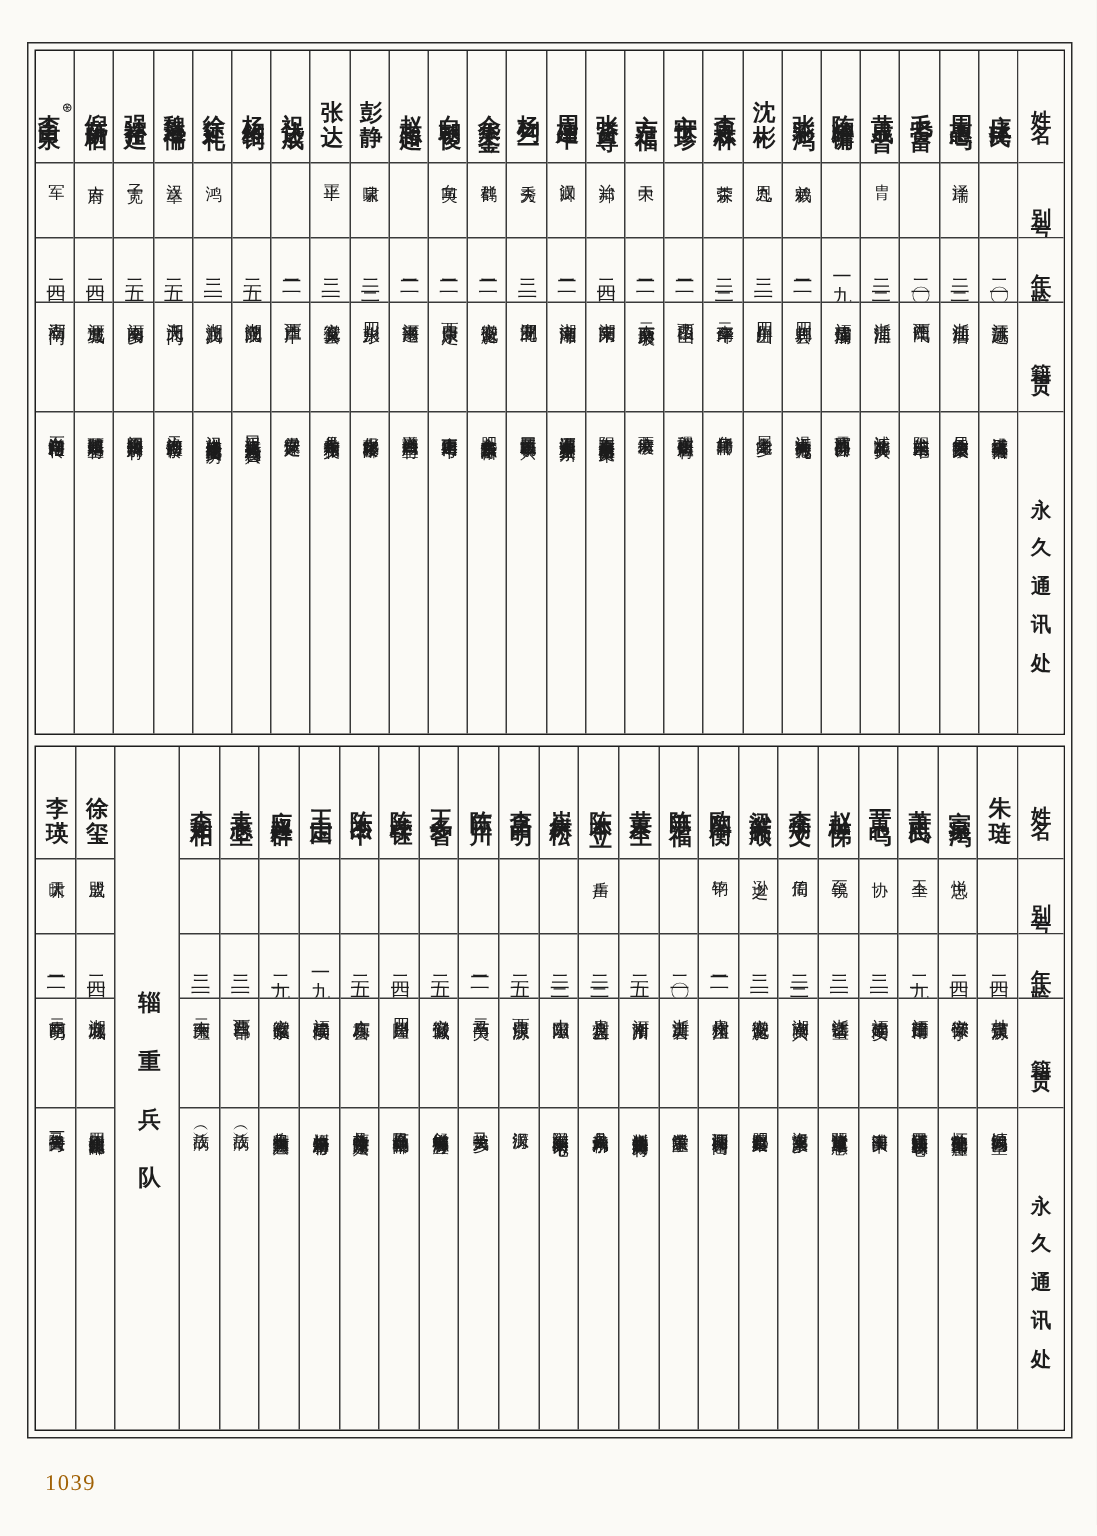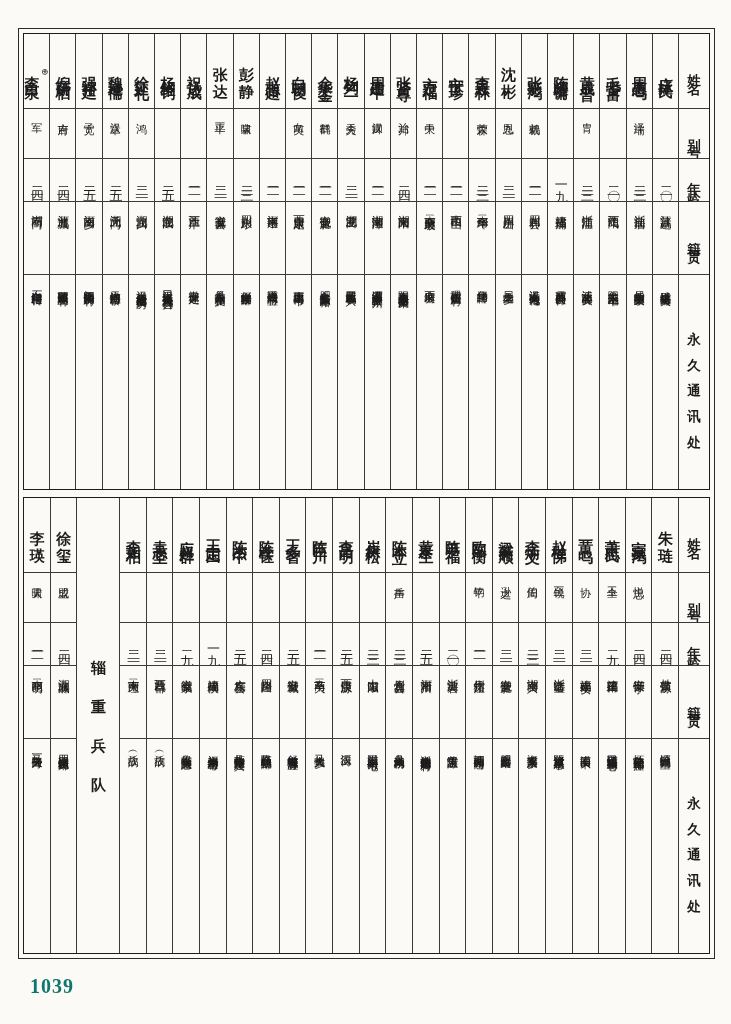--- a/index.html
+++ b/index.html
@@ -57,21 +57,21 @@
   .age-text{font-size:13px;letter-spacing:.25em;}
   .native-text{font-size:11.5px;letter-spacing:.08em;}
   .addr-text{font-size:11px;letter-spacing:.05em;max-height:222px;}
   .header-col .cell{font-weight:700;align-items:center;background:#fbfaf6;}
   .hdr-text{font-size:13.5px;font-weight:700;letter-spacing:.7em;}
   .hdr-addr-text{font-size:13.5px;font-weight:700;letter-spacing:1.9em;}
   .section-text{font-size:15px;font-weight:700;letter-spacing:2.6em;}
   .marker{font-size:9px;letter-spacing:0;margin-top:1px;display:inline-block;}
   .page-number{
     position:absolute;left:30px;bottom:26px;
-    font-size:20px;letter-spacing:1px;color:#0f766e;font-weight:bold;
+    font-size:15px;letter-spacing:1px;color:#a16207;
   }
 </style>
 </head>
 <body>
 
 <div class="page">
   <div class="frame">
     <section class="rtable">
         <div class="col header-col">
           <div class="cell cell-name">

